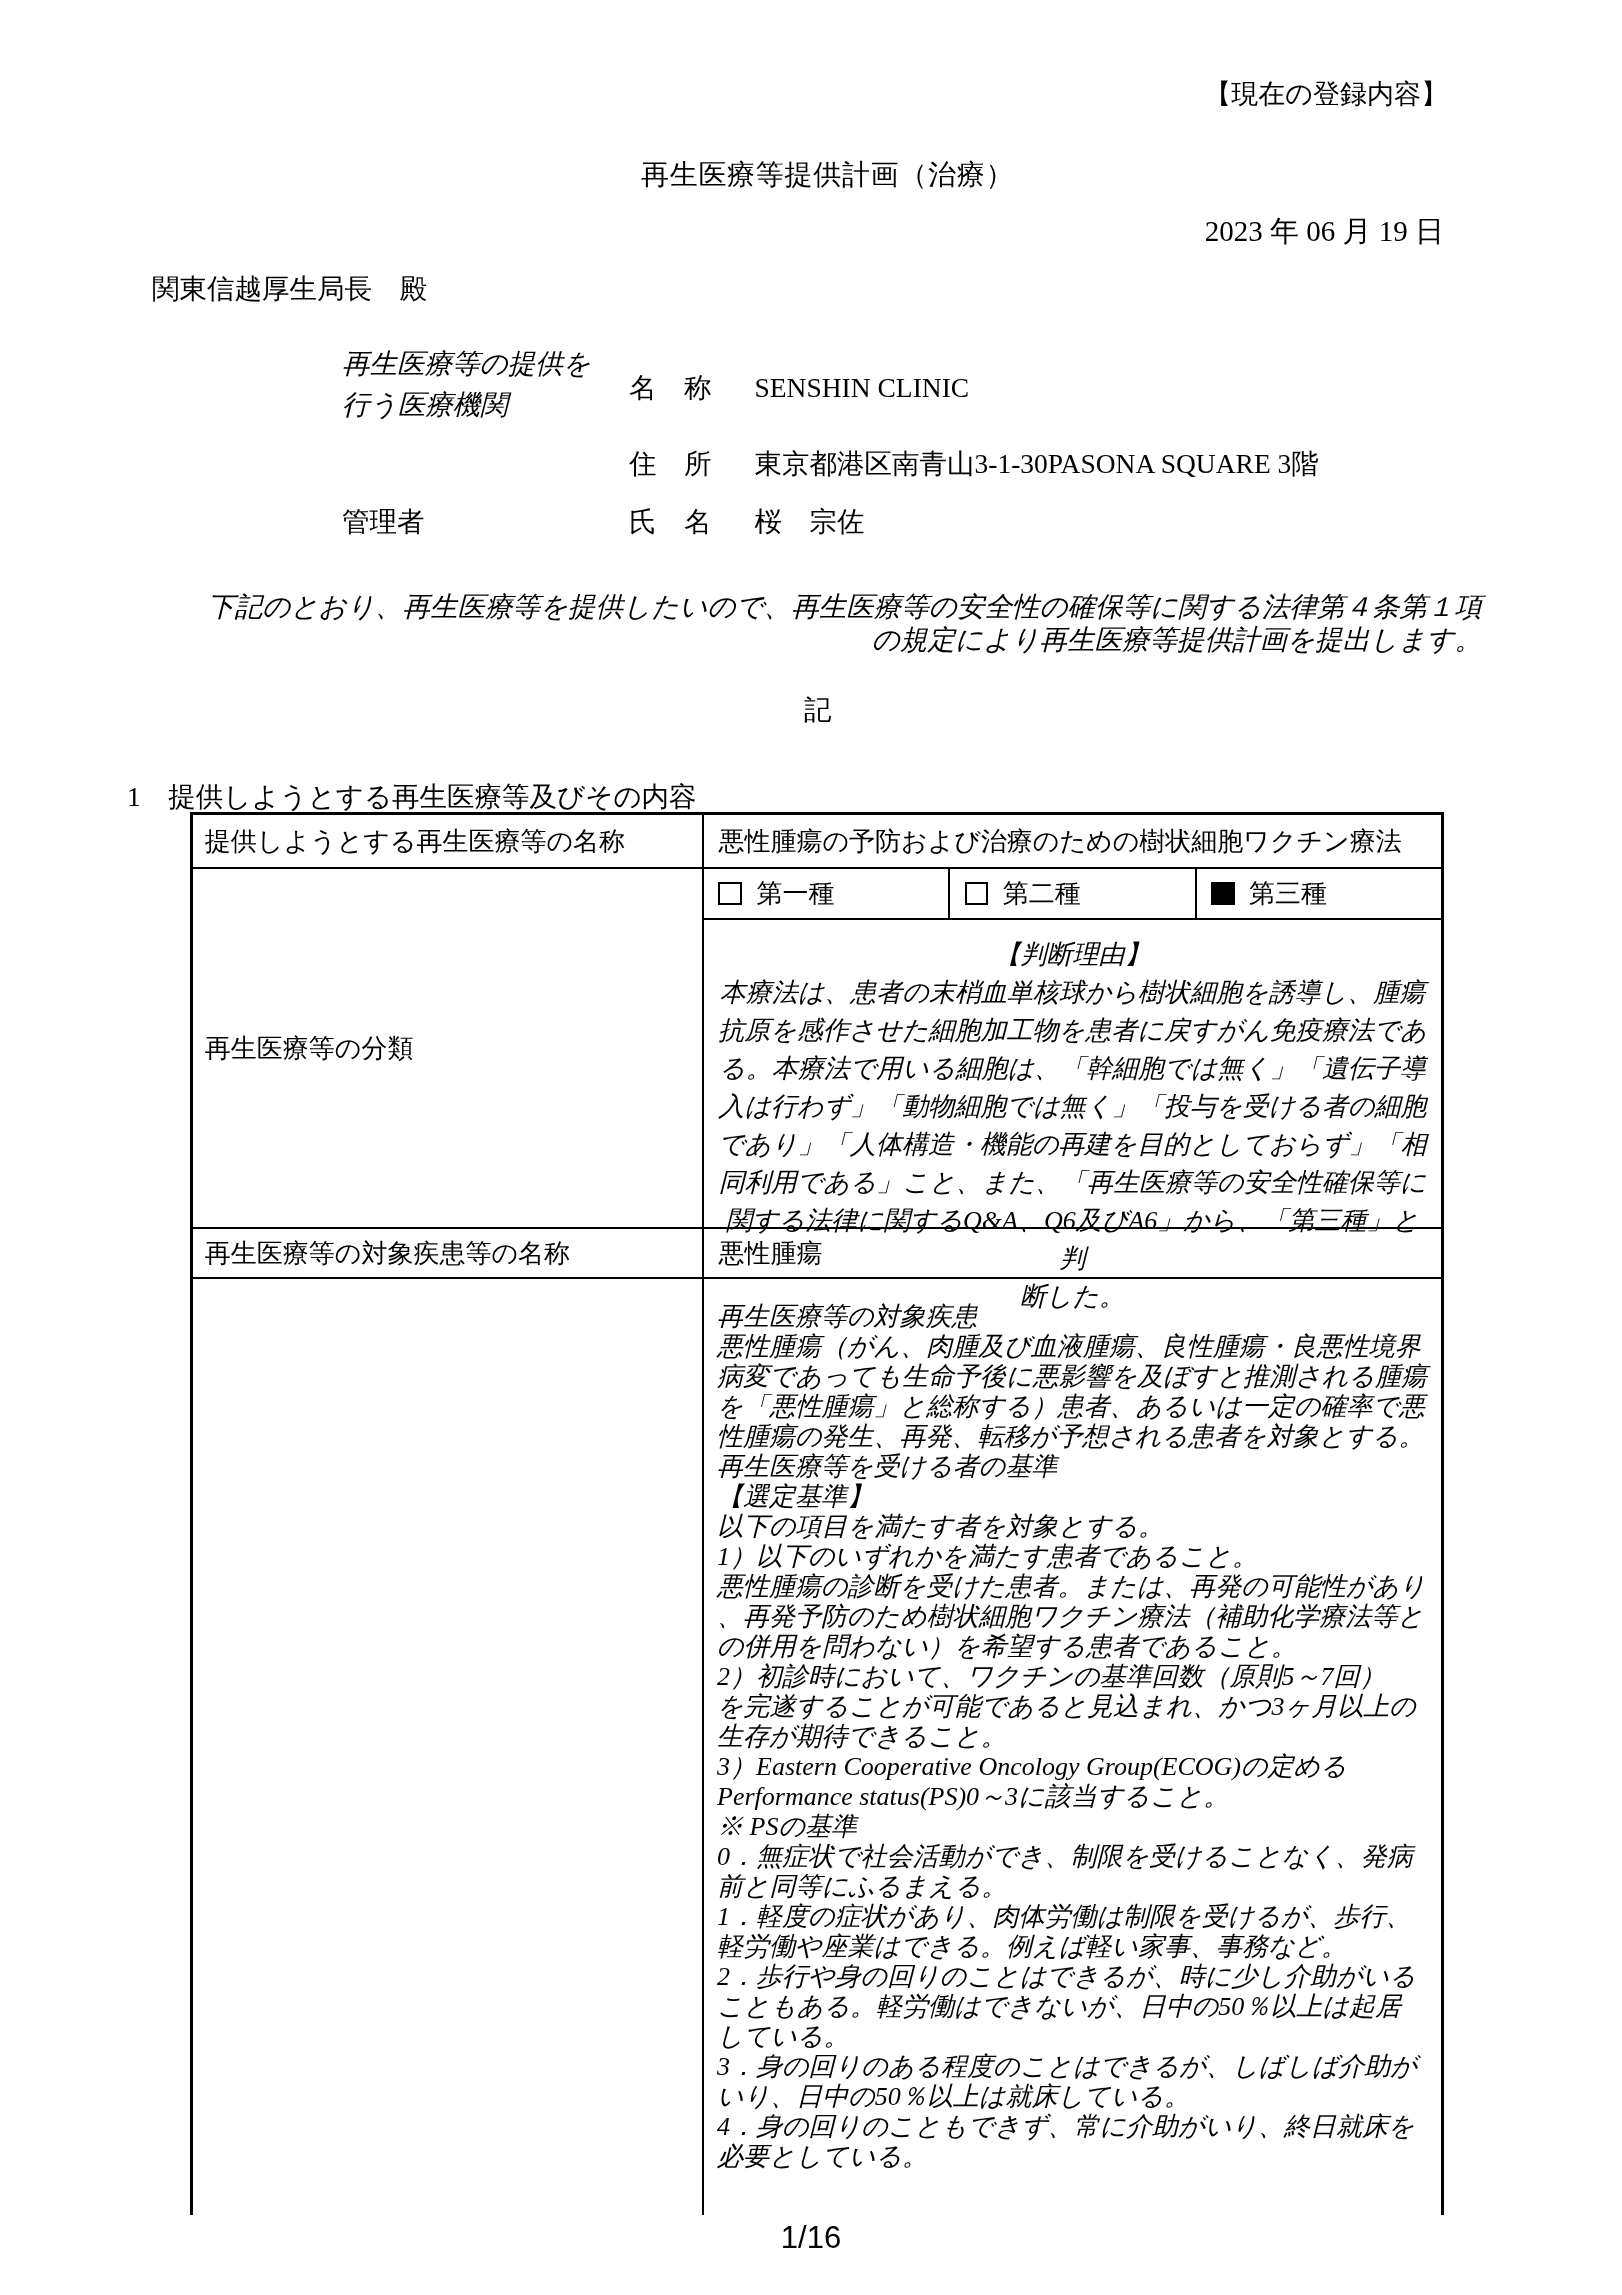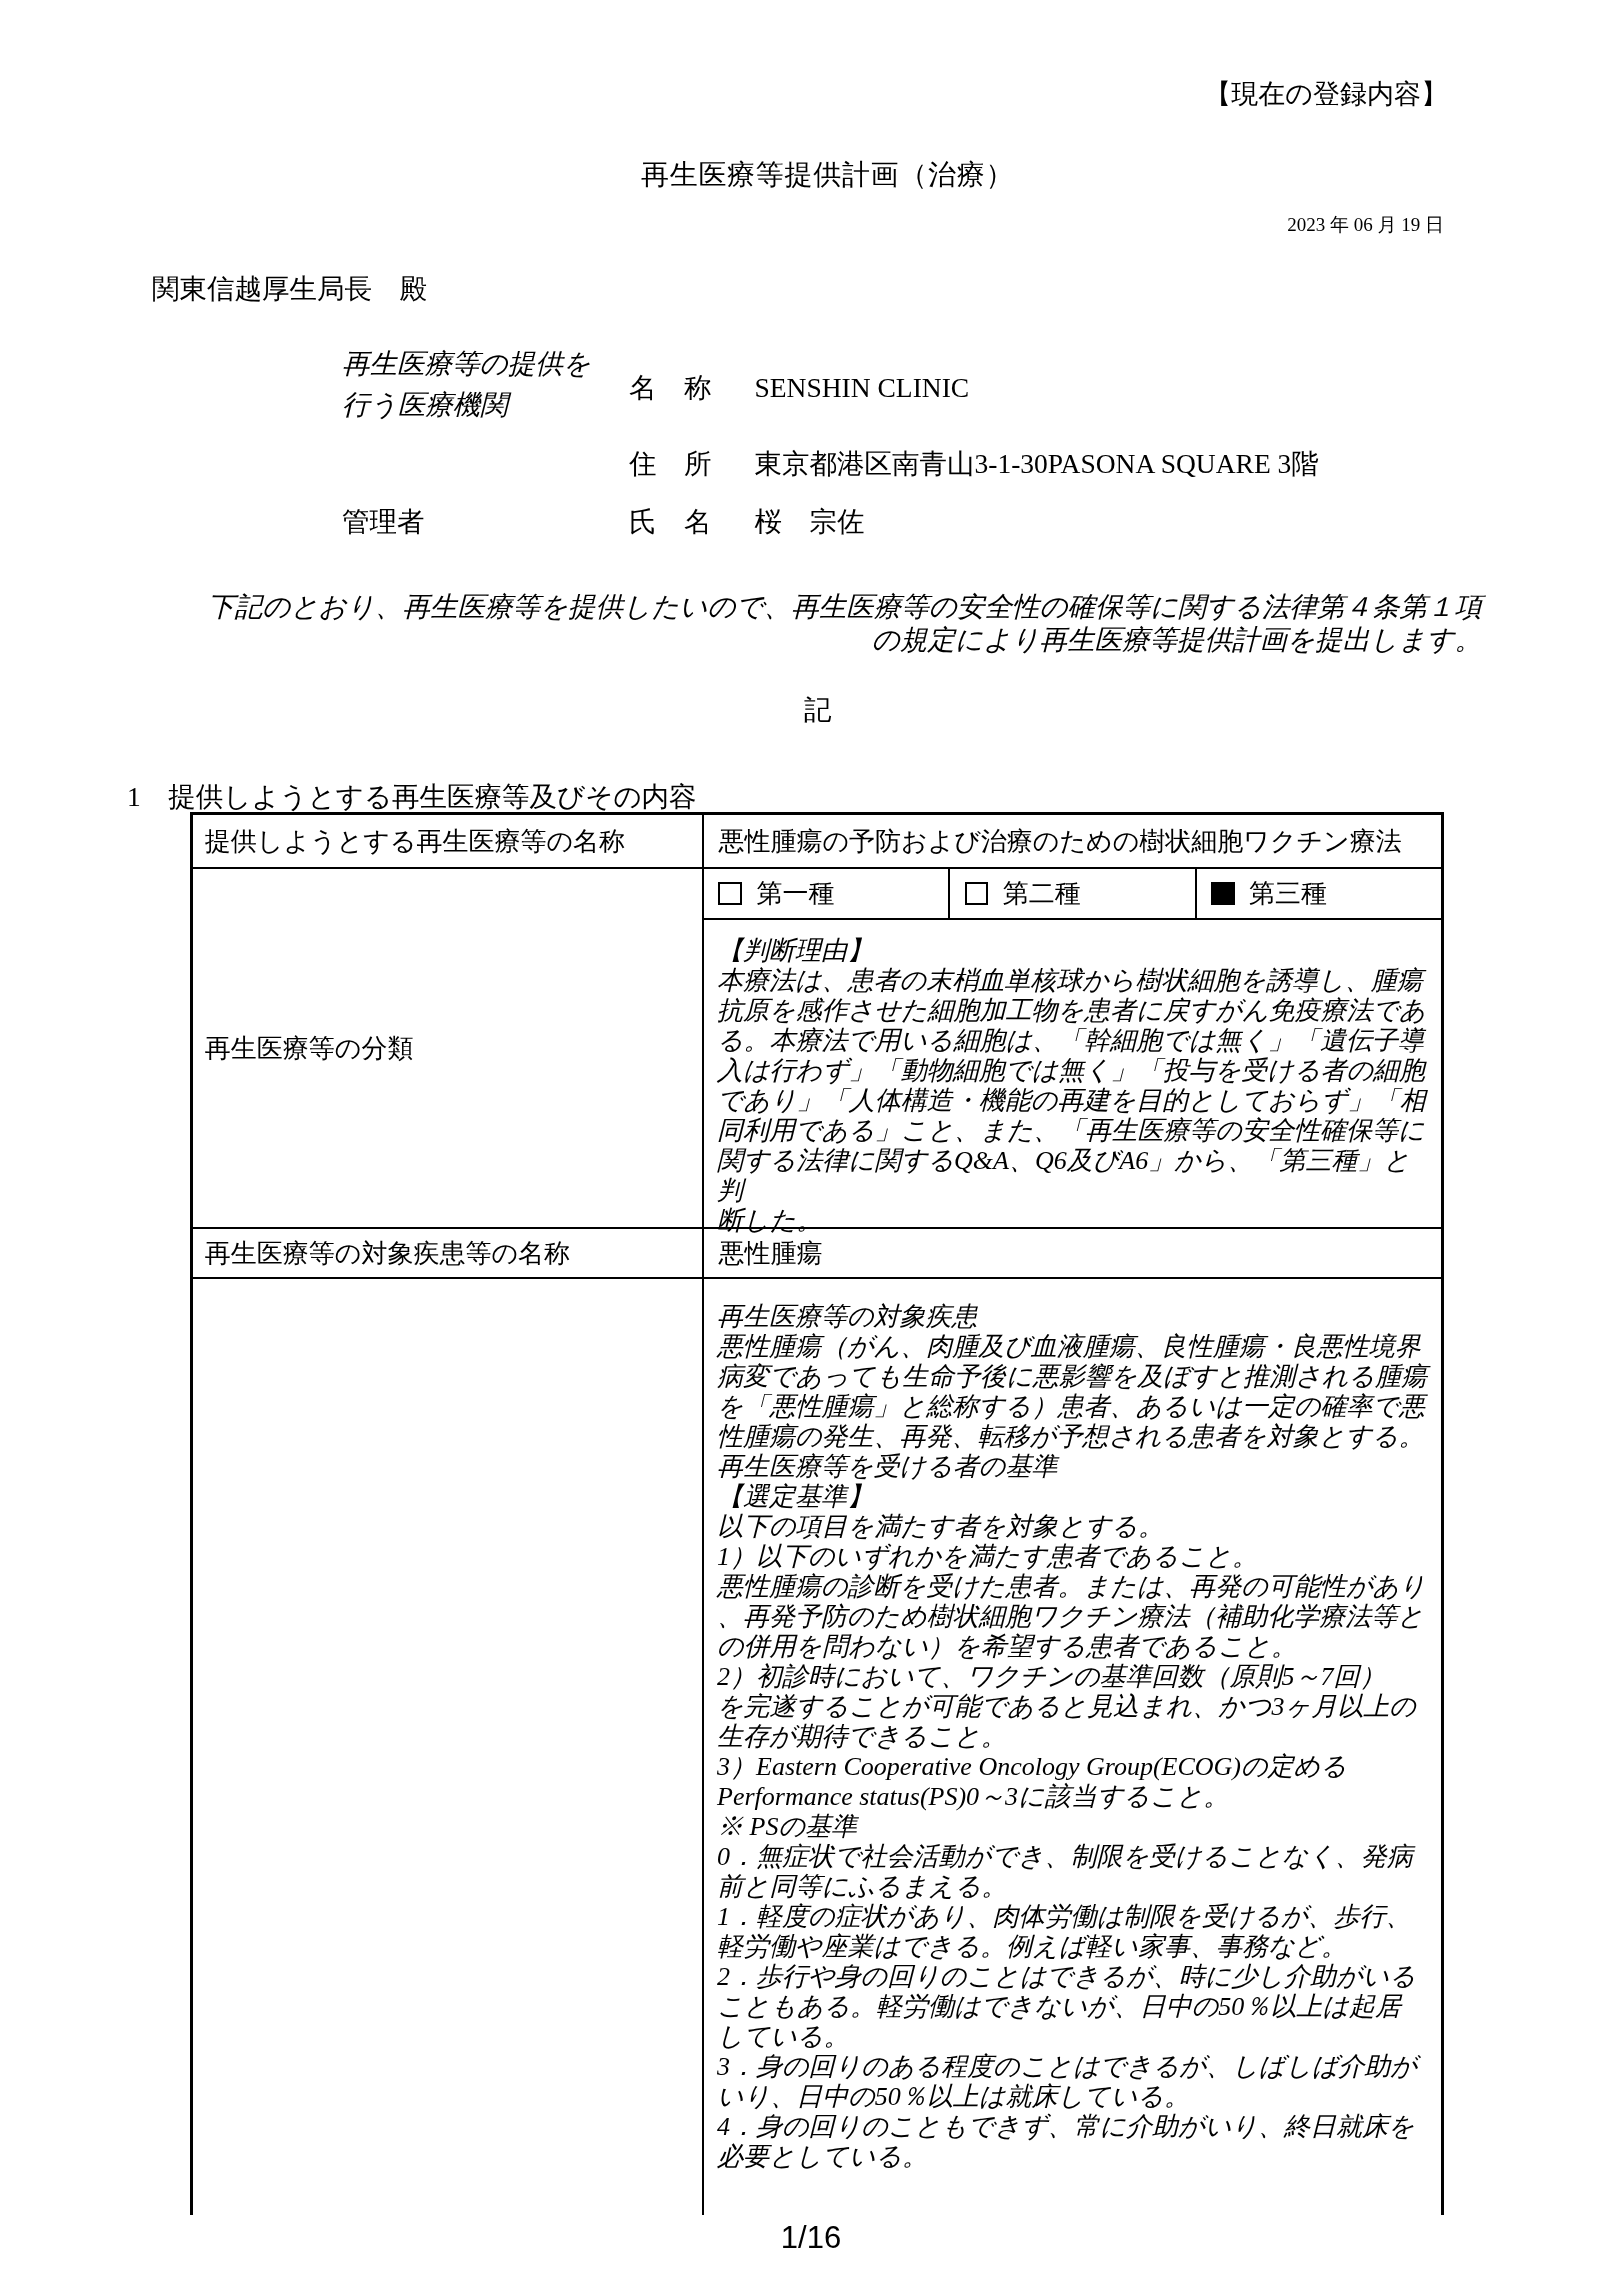--- a/index.html
+++ b/index.html
@@ -10,21 +10,21 @@
     background: #ffffff;
     color: #000000;
     font-family: "Liberation Serif", "DejaVu Serif", serif;
     overflow: hidden;
   }
   .pre { white-space: pre-wrap; font-style: italic; }
 
   
   .reg-label   { position: absolute; top: 76px;  right: 174px; font-size: 27px; }
   .doc-title   { position: absolute; top: 156px;  left: 641px;  font-size: 28px; letter-spacing: 0.7px; }
-  .doc-date    { position: absolute; top: 212px;  right: 178px; font-size: 19px; }
+  .doc-date    { position: absolute; top: 212px;  right: 178px; font-size: 29px; }
   .addressee   { position: absolute; top: 271px;  left: 152px;  font-size: 27.5px; }
 
   .org-label   { position: absolute; top: 343px;  left: 342px;  font-size: 27.5px; line-height: 41px; }
   .manager-label{ position: absolute; top: 504px; left: 342px;  font-size: 27.5px; }
 
   .field       { position: absolute; left: 629px; font-size: 27.5px; display: flex; align-items: baseline; }
   .field .fvalue { margin-left: 43px; }
   .field-name  { top: 370px; }
   .field-addr  { top: 446px; }
   .field-mgr   { top: 504px; align-items: center; }
@@ -59,21 +59,21 @@
   .class-row { display: flex; height: 51px; border-bottom: 2.6px solid #000; box-sizing: border-box; }
   .class-cell { flex: 1; display: flex; align-items: center; padding: 0 14.4px; box-sizing: border-box; min-width: 0; }
   .class-cell + .class-cell { border-left: 2.6px solid #000; }
   .checkbox {
     width: 19.6px; height: 19.6px; flex: none;
     border: 2px solid #000; display: inline-block; margin-right: 14.4px;
     background: #fff;
   }
   .checkbox.filled { background: #000; }
 
-  .judgment { padding: 15.7px 13px 0; line-height: 30px; }
+  .judgment { padding: 15.7px 13px 0; line-height: 38px; text-align: center; }
 
   
   .footer {
     position: absolute; top: 2220px; left: 0; width: 1622px;
     text-align: center; font-size: 31px;
     font-family: "Liberation Sans", "DejaVu Sans", sans-serif;
   }
 </style>
 </head>
 <body>

